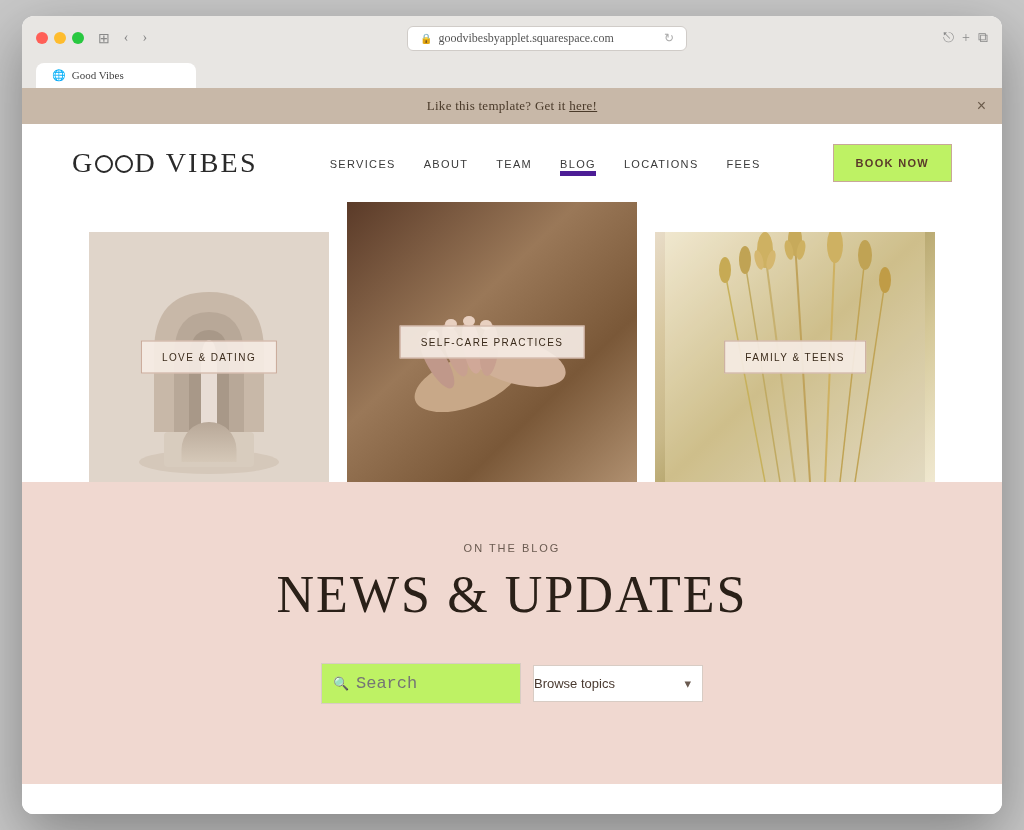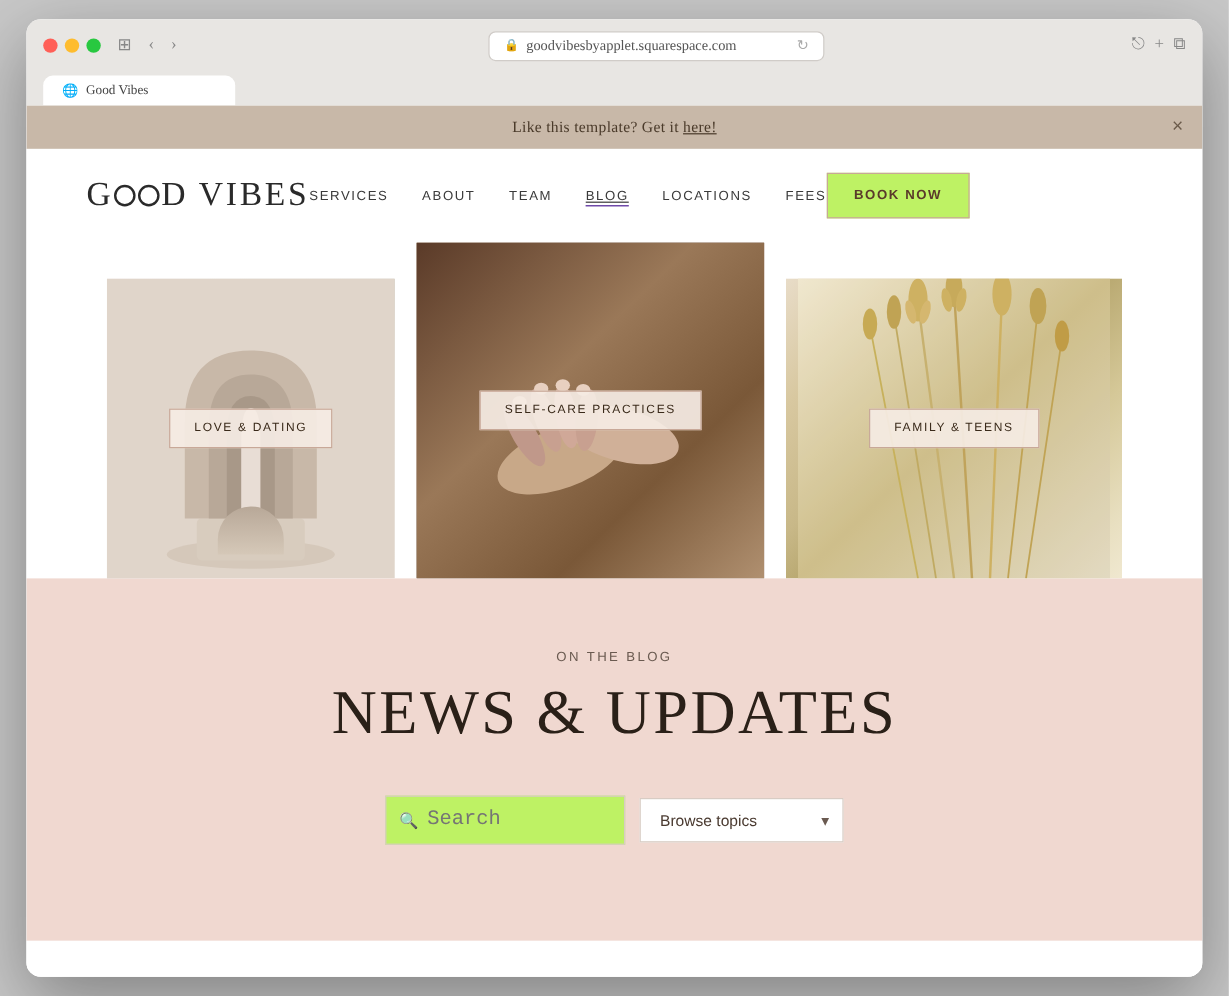--- a/index.html
+++ b/index.html
@@ -141,21 +141,21 @@
 
     .announcement-bar a {
       color: #4a3a2a;
       text-decoration: underline;
     }
 
     
     .nav {
       display: flex;
       align-items: center;
-      justify-content: flex-start;
+      justify-content: space-between;
       padding: 20px 50px;
       background: #fff;
     }
 
     .logo {
       font-size: 28px;
       font-weight: 400;
       letter-spacing: 0.08em;
       color: #2a2a2a;
       font-family: 'Georgia', serif;
@@ -171,23 +171,22 @@
     .nav-links li a {
       text-decoration: none;
       color: #3a3a3a;
       font-size: 11px;
       letter-spacing: 0.12em;
       font-family: Arial, sans-serif;
       font-weight: 500;
     }
 
     .nav-links li a.active {
-      border-bottom: 1px solid #4c1d95;
+      border-bottom: 5px solid #4c1d95;
       padding-bottom: 1px;
-      text-decoration: underline;
     }
 
     .book-now-btn {
       border: 1.5px solid #c8a898;
       background: #bef264;
       color: #5a3a2a;
       padding: 12px 22px;
       font-size: 11px;
       letter-spacing: 0.12em;
       cursor: pointer;
@@ -343,21 +342,21 @@
       font-size: 17px;
       color: #8a7a70;
       width: 200px;
       outline: none;
       font-family: Liberation Mono, monospace;
     }
 
     .browse-topics-select {
       background: #fff;
       border: 1px solid #d8ccc4;
-      padding: 10px 36px 10px 16px;
+      padding: 10px 36px 10px 0;
       font-size: 13px;
       color: #4a3a30;
       font-family: Arial, sans-serif;
       appearance: none;
       -webkit-appearance: none;
       cursor: pointer;
       outline: none;
       min-width: 170px;
       position: relative;
     }

